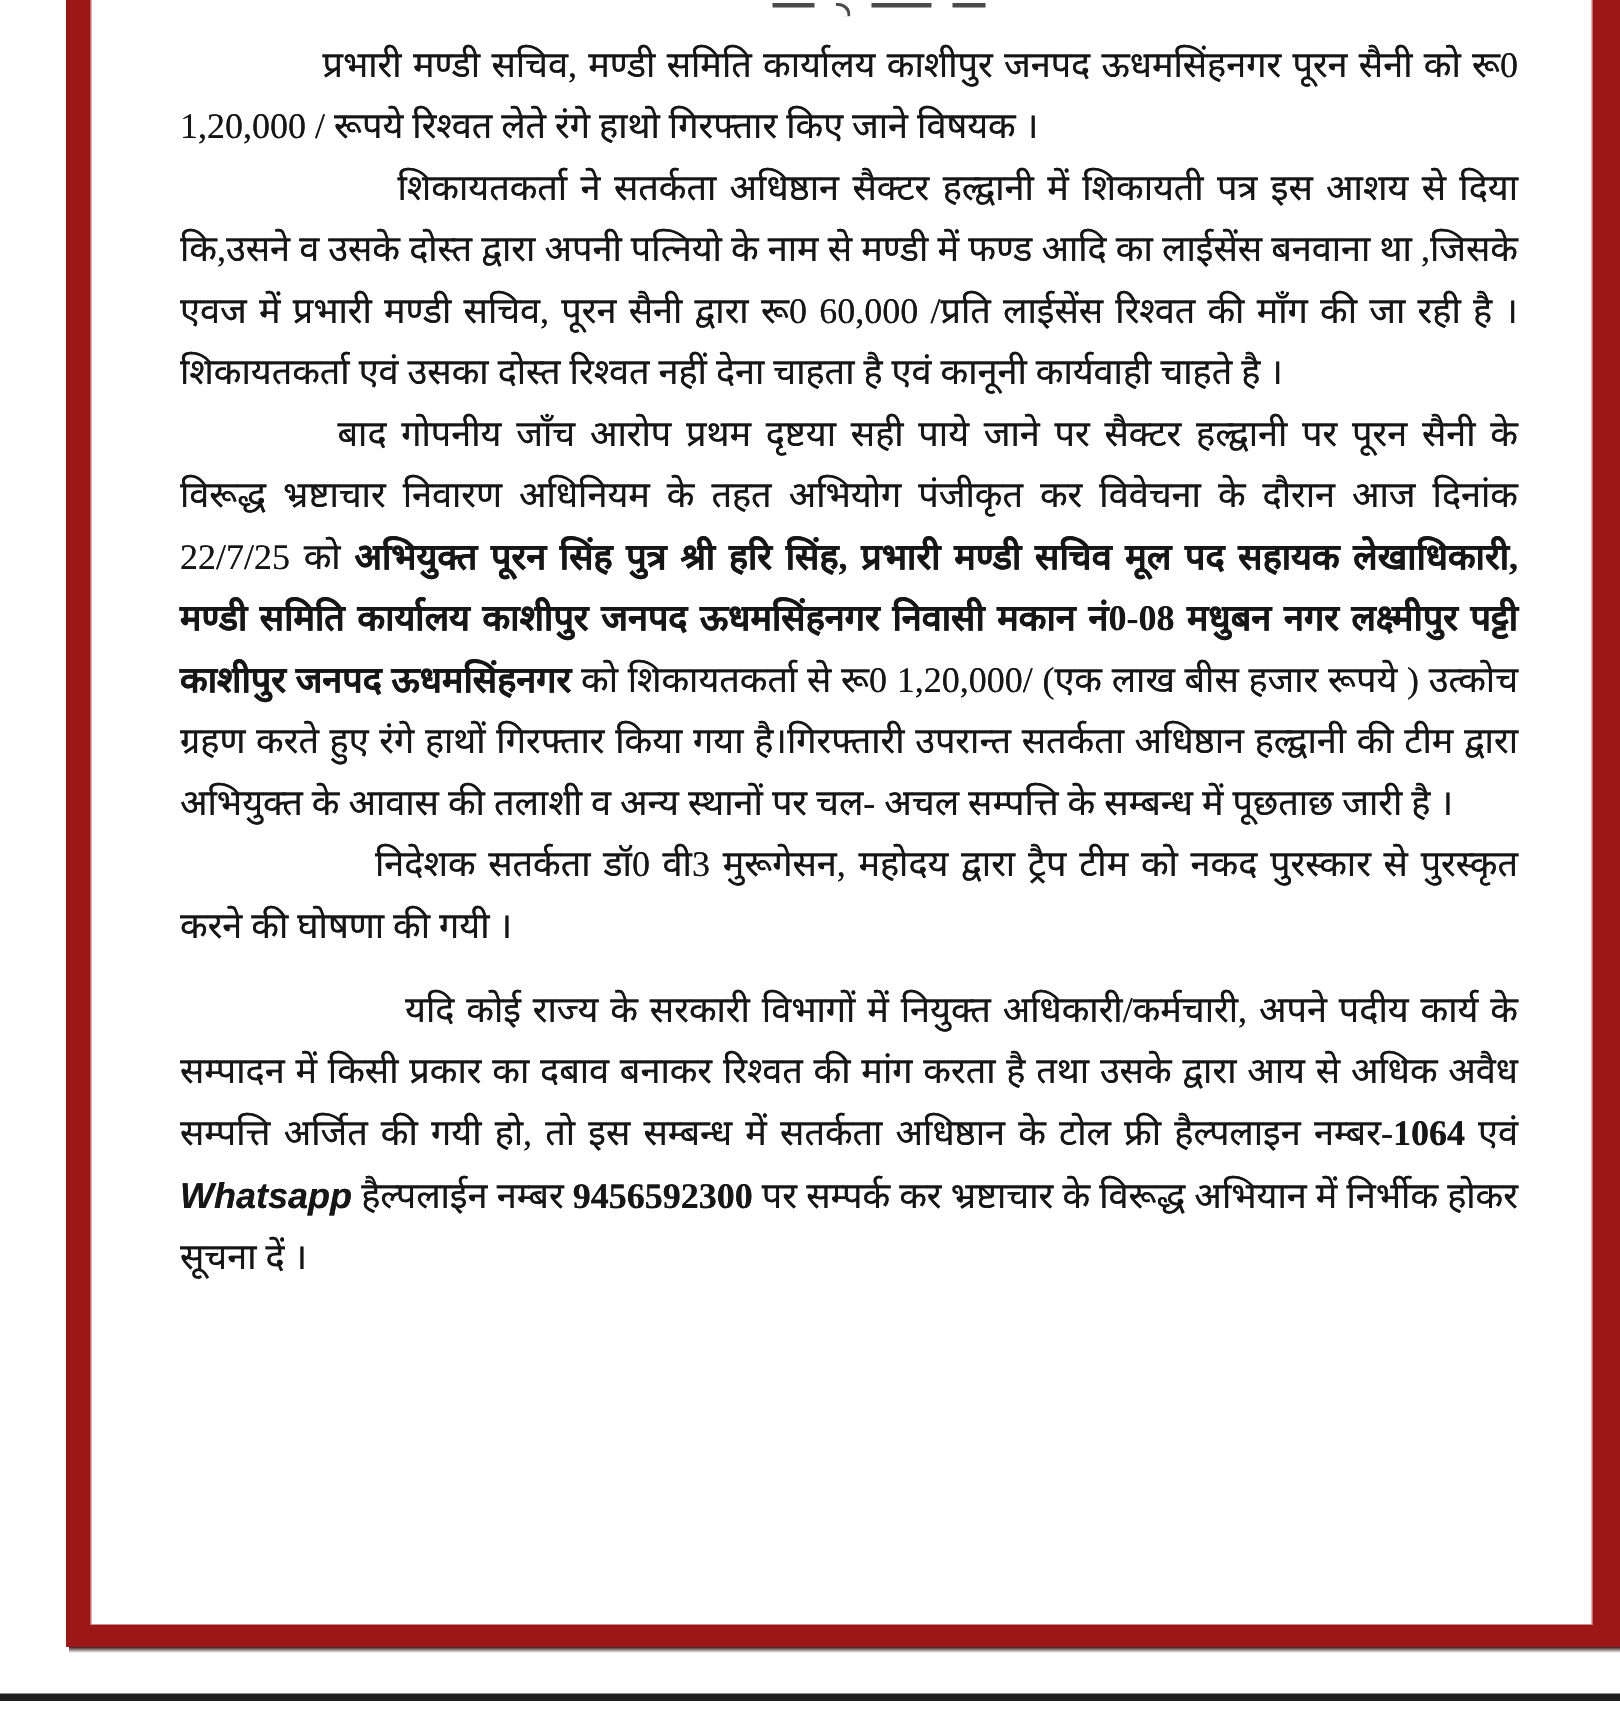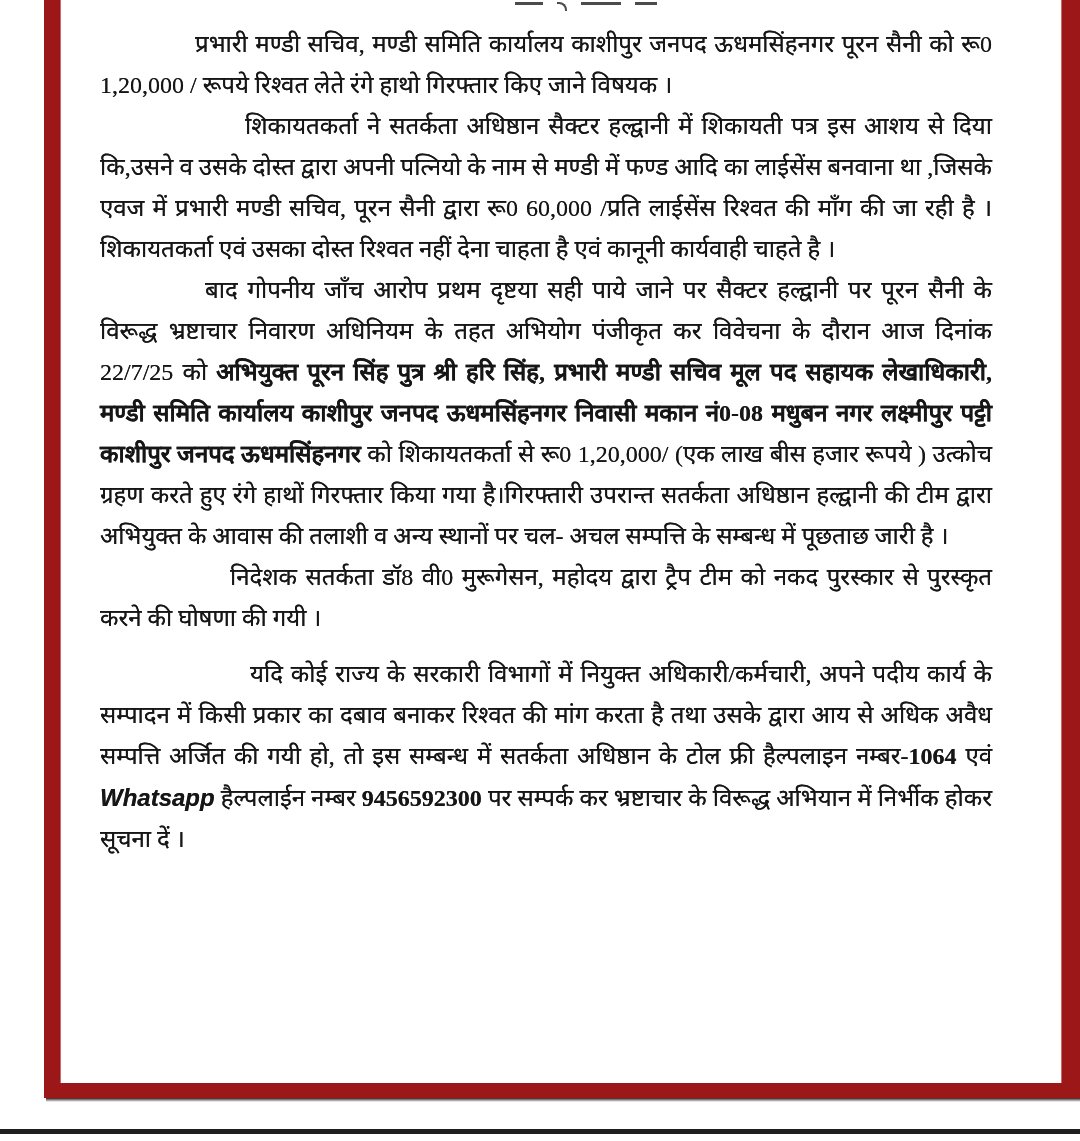--- a/index.html
+++ b/index.html
@@ -48,21 +48,21 @@
   }
   .cutoff .bar{border-top:3px solid #2c2c2c;display:inline-block;}
   .cutoff .arc{
     width:8px;height:7px;display:inline-block;
     border:2px solid #2c2c2c;border-bottom:none;border-left:none;
     border-radius:0 8px 0 0;margin-top:0;
   }
   
   .content{
     position:absolute;
-    left:100px;top:24px;width:892px;
+    left:120px;top:24px;width:892px;
     color:#161616;
     font-size:24px;line-height:41px;
     text-align:justify;
     text-shadow:0 0 0.4px #3a3a3a;
   }
   .content p{margin:0;}
   .b{font-weight:bold;}
   .latin{font-family:"Liberation Sans","DejaVu Sans",sans-serif;font-style:italic;}
 </style>
 </head>
@@ -78,18 +78,18 @@
     <span class="bar" style="width:28px"></span>
     <span class="arc"></span>
     <span class="bar" style="width:40px"></span>
     <span class="bar" style="width:22px"></span>
   </div>
 
   <div class="content">
       <p style="text-indent: 95px;"><span>प्रभारी मण्डी सचिव, मण्डी समिति कार्यालय काशीपुर जनपद ऊधमसिंहनगर पूरन सैनी को रू0  1,20,000 / रूपये रिश्वत लेते रंगे हाथो गिरफ्तार किए जाने विषयक ।</span></p>
       <p style="text-indent: 145px;"><span>शिकायतकर्ता ने सतर्कता अधिष्ठान सैक्टर हल्द्वानी में शिकायती पत्र इस आशय से दिया कि,उसने व उसके दोस्त द्वारा अपनी पत्नियो के नाम से मण्डी में फण्ड आदि का लाईसेंस बनवाना था ,जिसके एवज में  प्रभारी मण्डी सचिव, पूरन सैनी  द्वारा  रू0 60,000 /प्रति लाईसेंस रिश्वत की माँग की जा रही है । शिकायतकर्ता एवं उसका दोस्त रिश्वत नहीं देना चाहता है एवं कानूनी कार्यवाही चाहते है  ।</span></p>
       <p style="text-indent: 105px;"><span>बाद गोपनीय जाँच आरोप  प्रथम दृष्टया सही पाये जाने पर सैक्टर हल्द्वानी पर  पूरन सैनी के विरूद्ध भ्रष्टाचार निवारण अधिनियम के तहत अभियोग पंजीकृत कर विवेचना के दौरान   आज दिनांक 22/7/25 को </span><span class="b">अभियुक्त पूरन सिंह पुत्र श्री हरि सिंह, प्रभारी मण्डी सचिव मूल पद सहायक लेखाधिकारी, मण्डी समिति कार्यालय काशीपुर जनपद ऊधमसिंहनगर निवासी मकान नं0-08 मधुबन नगर लक्ष्मीपुर पट्टी काशीपुर जनपद ऊधमसिंहनगर</span><span> को शिकायतकर्ता से रू0 1,20,000/ (एक लाख बीस हजार रूपये ) उत्कोच ग्रहण करते हुए रंगे हाथों गिरफ्तार किया गया है।गिरफ्तारी उपरान्त सतर्कता अधिष्ठान हल्द्वानी की टीम द्वारा अभियुक्त के आवास की तलाशी व अन्य स्थानों पर चल- अचल सम्पत्ति के सम्बन्ध में पूछताछ जारी है ।</span></p>
-      <p style="text-indent: 130px;"><span>निदेशक सतर्कता डॉ8 वी0 मुरूगेसन, महोदय द्वारा ट्रैप टीम को नकद पुरस्कार से पुरस्कृत करने की घोषणा की गयी ।</span></p>
+      <p style="text-indent: 130px;"><span>निदेशक सतर्कता डॉ0 वी3 मुरूगेसन, महोदय द्वारा ट्रैप टीम को नकद पुरस्कार से पुरस्कृत करने की घोषणा की गयी ।</span></p>
       <p style="text-indent: 150px; margin-top: 15px;"><span>यदि कोई राज्य के सरकारी विभागों में नियुक्त अधिकारी/कर्मचारी, अपने पदीय कार्य के सम्पादन में किसी प्रकार का दबाव बनाकर रिश्वत की मांग करता है तथा उसके द्वारा आय से अधिक अवैध सम्पत्ति अर्जित की गयी हो, तो इस सम्बन्ध में सतर्कता अधिष्ठान के टोल फ्री हैल्पलाइन नम्बर-</span><span class="b">1064</span><span> एवं </span><span class="b latin">Whatsapp</span><span> हैल्पलाईन नम्बर </span><span class="b">9456592300</span><span> पर सम्पर्क कर भ्रष्टाचार के विरूद्ध अभियान में निर्भीक होकर सूचना दें ।</span></p>
     </div>
 
   <div class="bottom-rule"></div>
 </div>
 
 </body></html>

